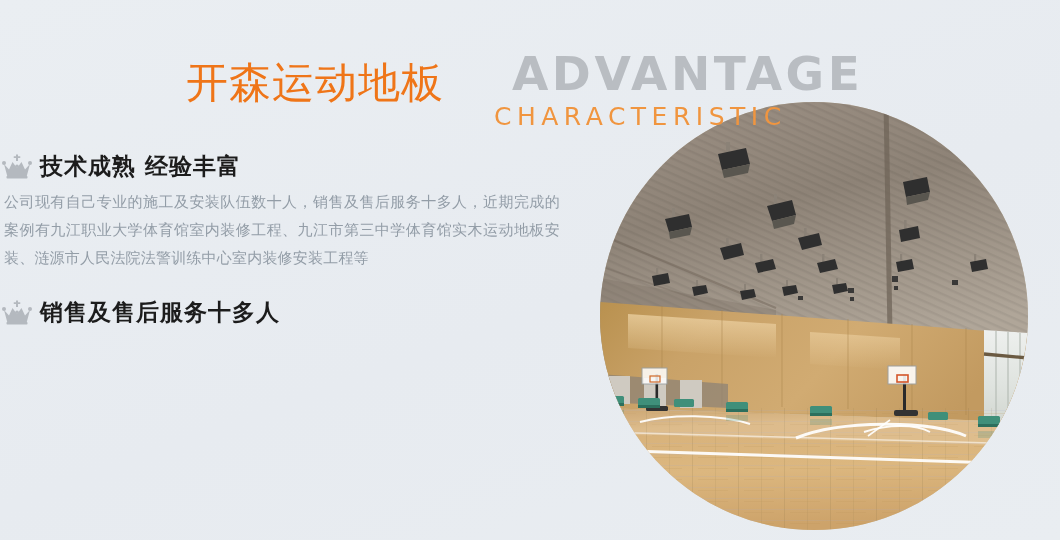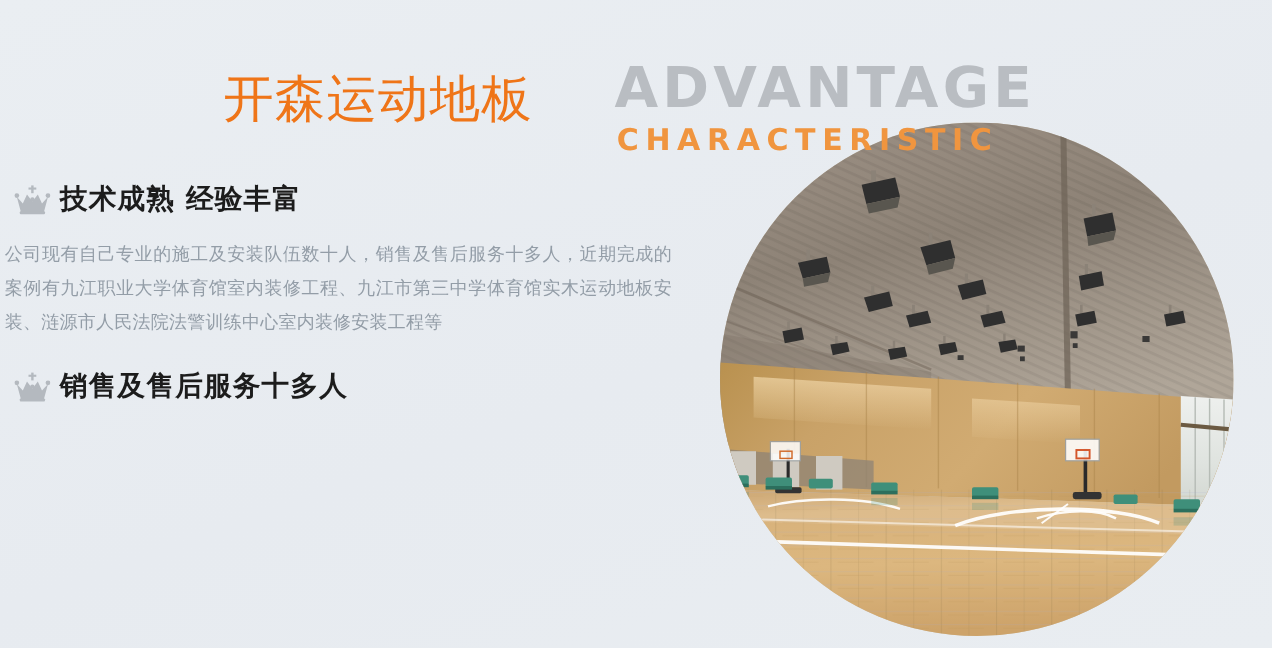--- a/index.html
+++ b/index.html
@@ -56,24 +56,24 @@
     font-weight: bold;
     color: #b9bdc2;
     letter-spacing: 3.5px;
     line-height: 1;
     white-space: nowrap;
     z-index: 2;
   }
 
   .subtitle-en {
     position: absolute;
-    left: 514px;
+    left: 494px;
     top: 78px;
     font-size: 25px;
-    font-weight: bold;
+    font-weight: normal;
     color: #f0953f;
     letter-spacing: 5.5px;
     line-height: 1;
     white-space: nowrap;
     z-index: 3;
   }
 
   
   .left-col {
     position: absolute;
@@ -83,21 +83,21 @@
     z-index: 6;
   }
 
   .section { position: relative; }
   .section + .section { margin-top: 24px; }
 
   .section-head {
     display: flex;
     align-items: center;
     gap: 8px;
-    padding-left: 12px;
+    padding-left: 2px;
     height: 34px;
   }
 
   .crown-icon {
     display: inline-block;
     width: 30px;
     height: 26px;
     flex: 0 0 auto;
     line-height: 0;
   }
@@ -105,21 +105,21 @@
   .section-title {
     font-size: 23px;
     font-weight: bold;
     color: #1c1c1c;
     letter-spacing: 1px;
     line-height: 1.1;
     white-space: nowrap;
   }
 
   .section-body {
-    margin-top: 14px;
+    margin-top: 4px;
     padding-left: 4px;
     width: 560px;
     font-size: 15px;
     line-height: 28px;
     color: #939da7;
     letter-spacing: 0.2px;
     text-align: justify;
   }
 
   

